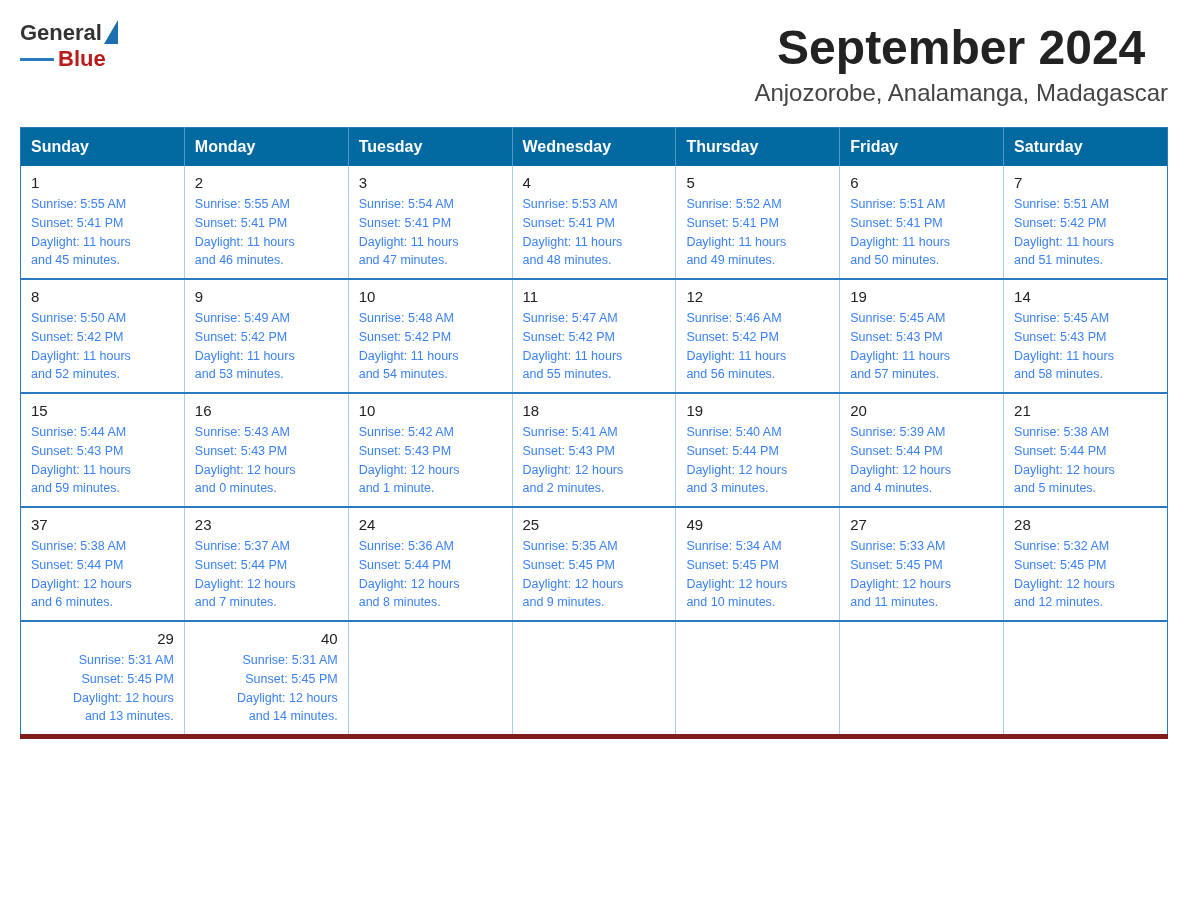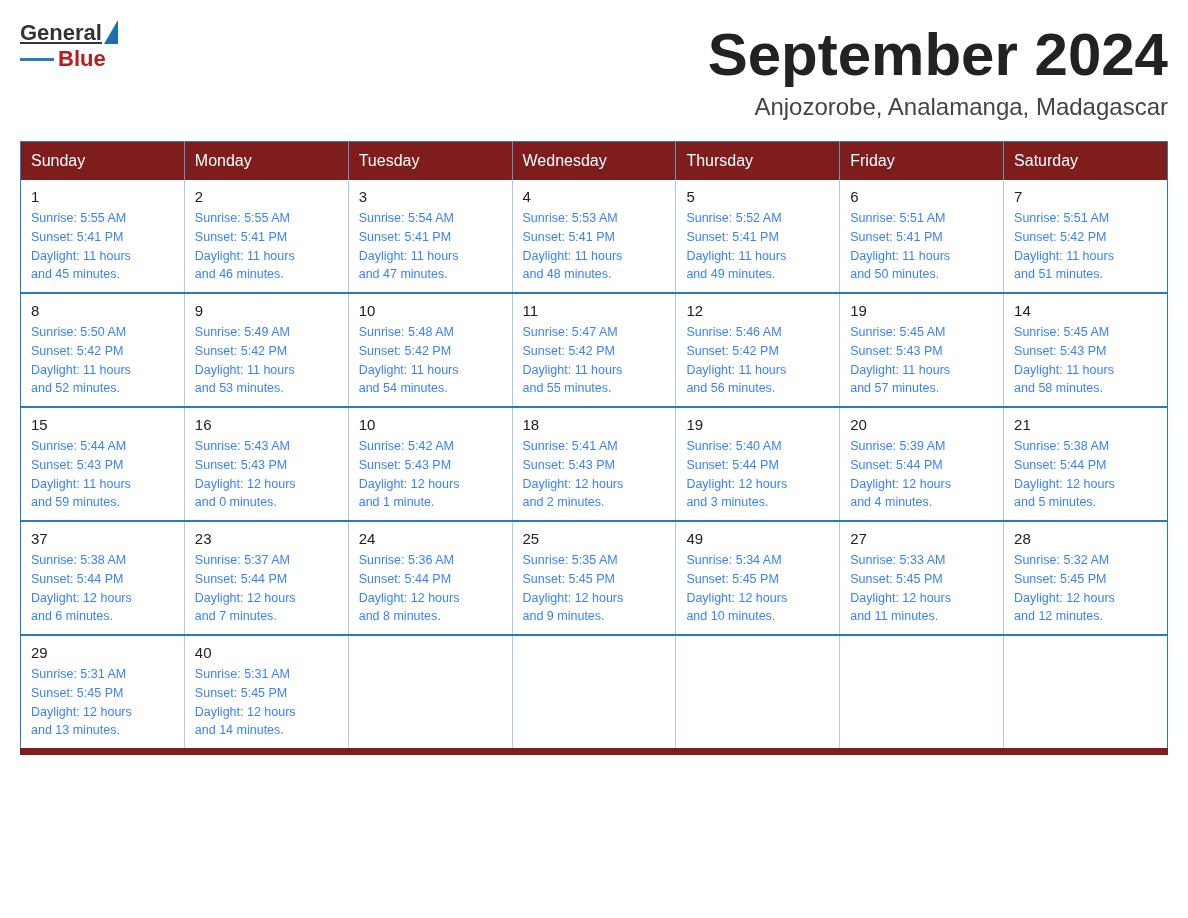--- a/index.html
+++ b/index.html
@@ -13,21 +13,20 @@
     .header {
       display: flex;
       justify-content: space-between;
       align-items: flex-start;
       margin-bottom: 20px;
     }
     .logo-text-general {
       font-size: 22px;
       font-weight: bold;
       color: #333;
-      text-decoration: underline;
     }
     .logo-text-blue {
       font-size: 22px;
       font-weight: bold;
       color: #b91c1c;
     }
     .logo-triangle {
       width: 0;
       height: 0;
       border-left: 14px solid transparent;
@@ -42,60 +41,62 @@
       align-items: flex-start;
     }
     .logo-top-row {
       display: flex;
       align-items: center;
     }
     .title-section {
       text-align: right;
     }
     .calendar-title {
-      font-size: 60px;
+      font-size: 48px;
       font-weight: bold;
       color: #222;
+      text-align: center;
     }
     .calendar-subtitle {
       font-size: 24px;
       color: #444;
       margin-top: 4px;
     }
     .calendar-table {
       width: 100%;
       border-collapse: collapse;
       border: 1px solid #2a7abf;
     }
     .calendar-table thead tr th {
-      background-color: #7f1d1d;
+      background-color: #0369a1;
       color: white;
       padding: 10px 10px;
       text-align: left;
       font-size: 16px;
-      font-weight: normal;
+      font-weight: bold;
       border-right: 1px solid #5599cc;
     }
     .calendar-table thead tr th:last-child {
       border-right: none;
     }
     .calendar-table tbody tr td {
       vertical-align: top;
       padding: 8px 10px;
       border-right: 1px solid #aacce8;
       border-bottom: 2px solid #2a7abf;
       font-size: 13px;
       color: #333;
       width: 14.28%;
     }
     .calendar-table tbody tr td:last-child {
       border-right: none;
     }
     .calendar-table tbody tr:last-child td {
-      border-bottom: 7px solid #7f1d1d;
+      border-bottom: 5px solid #7f1d1d;
+      text-align: right;
     }
     .day-number {
       font-size: 15px;
       font-weight: normal;
       color: #222;
       display: block;
       margin-bottom: 4px;
     }
     .day-info {
       font-size: 12.5px;

